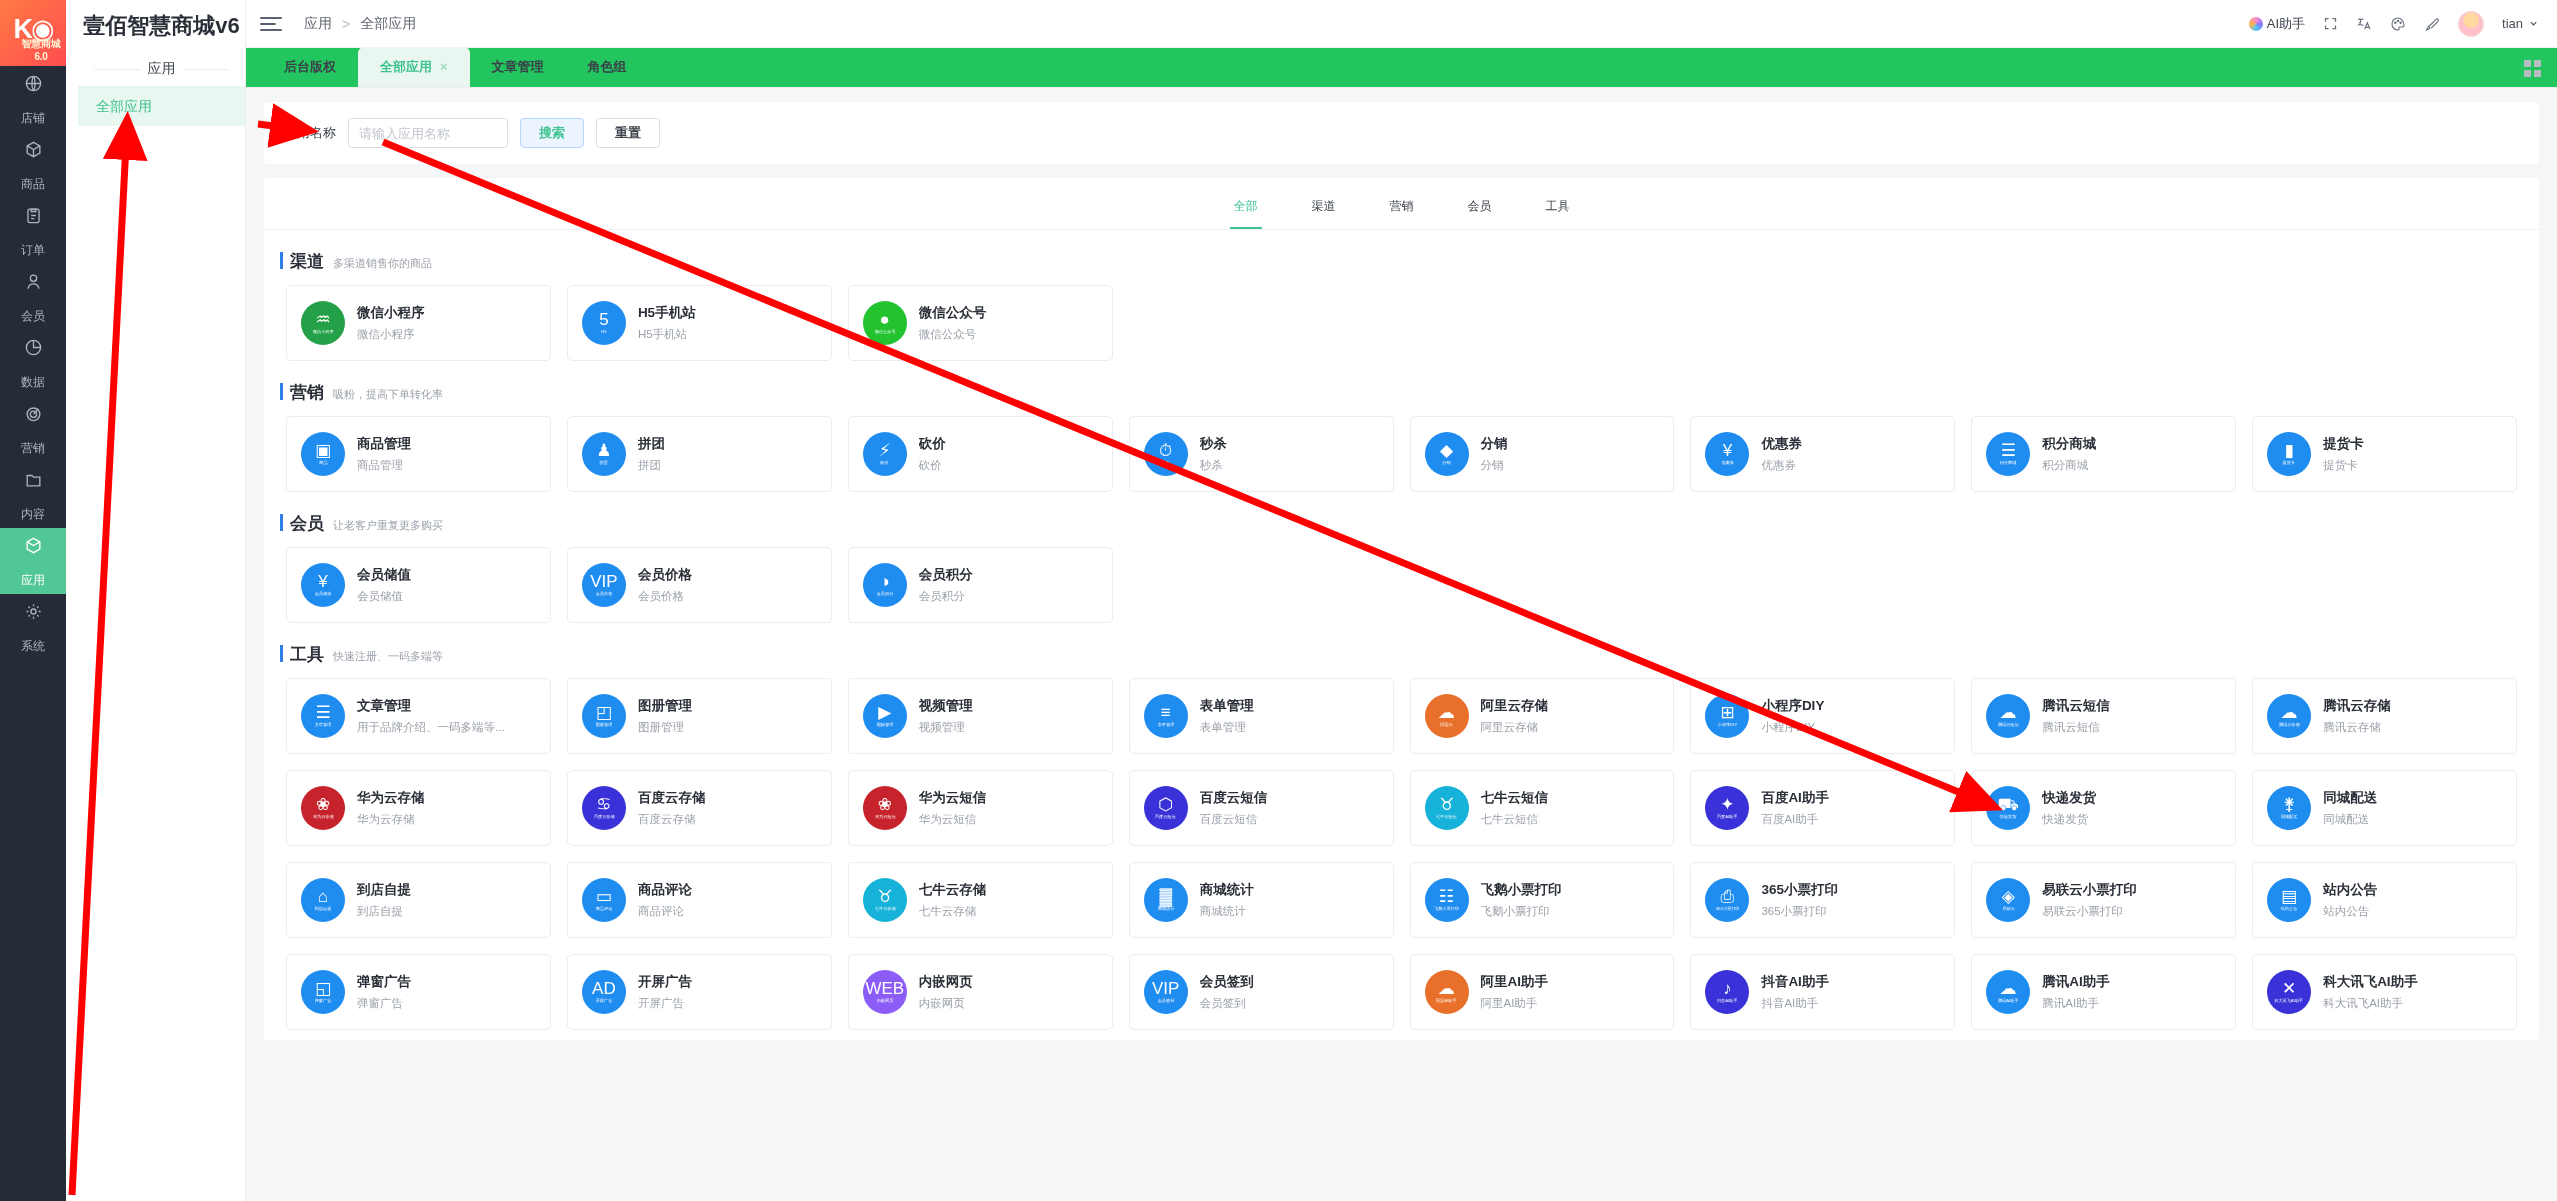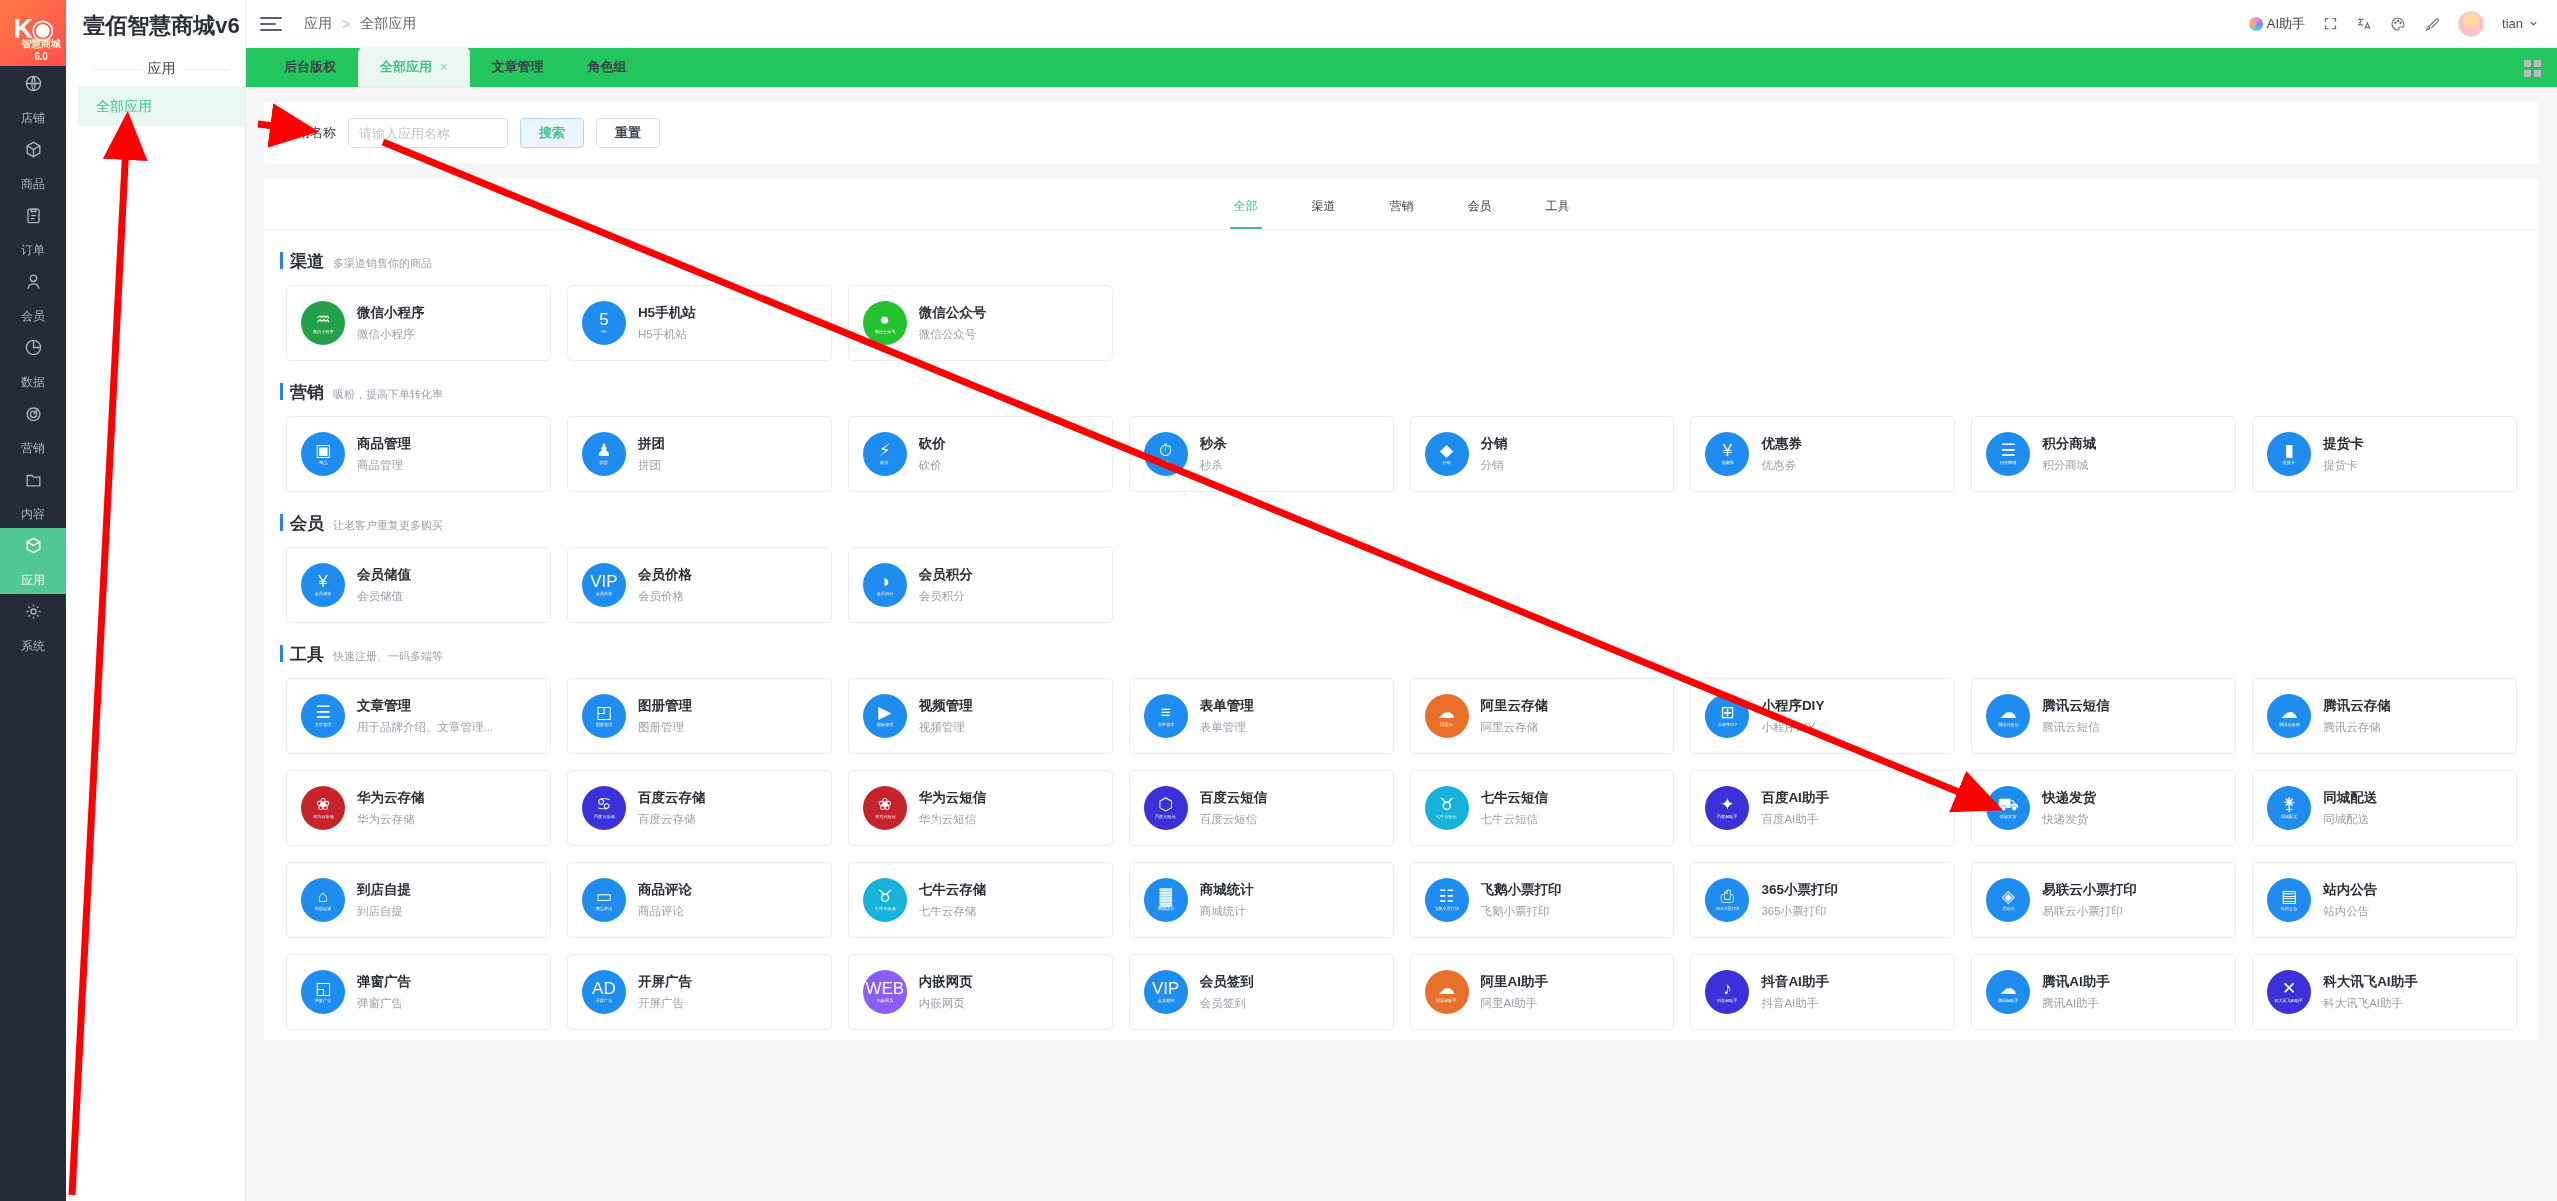--- a/index.html
+++ b/index.html
@@ -548,21 +548,21 @@
                   <span class="sec-desc">快速注册、一码多端等</span>
                 </div>
                 <div class="cards">
                   <div class="card">
                     <div class="card-ico" style="background:#1f8cf0">
                       <span class="gl">☰</span>
                       <span class="tn">文章管理</span>
                     </div>
                     <div class="card-txt">
                       <div class="card-name">文章管理</div>
-                      <div class="card-sub">用于品牌介绍、文章管理...</div>
+                      <div class="card-sub">用于品牌介绍、一码多端等...</div>
                     </div>
                   </div>
                   <div class="card">
                     <div class="card-ico" style="background:#1f8cf0">
                       <span class="gl">◰</span>
                       <span class="tn">图册管理</span>
                     </div>
                     <div class="card-txt">
                       <div class="card-name">图册管理</div>
                       <div class="card-sub">图册管理</div>

